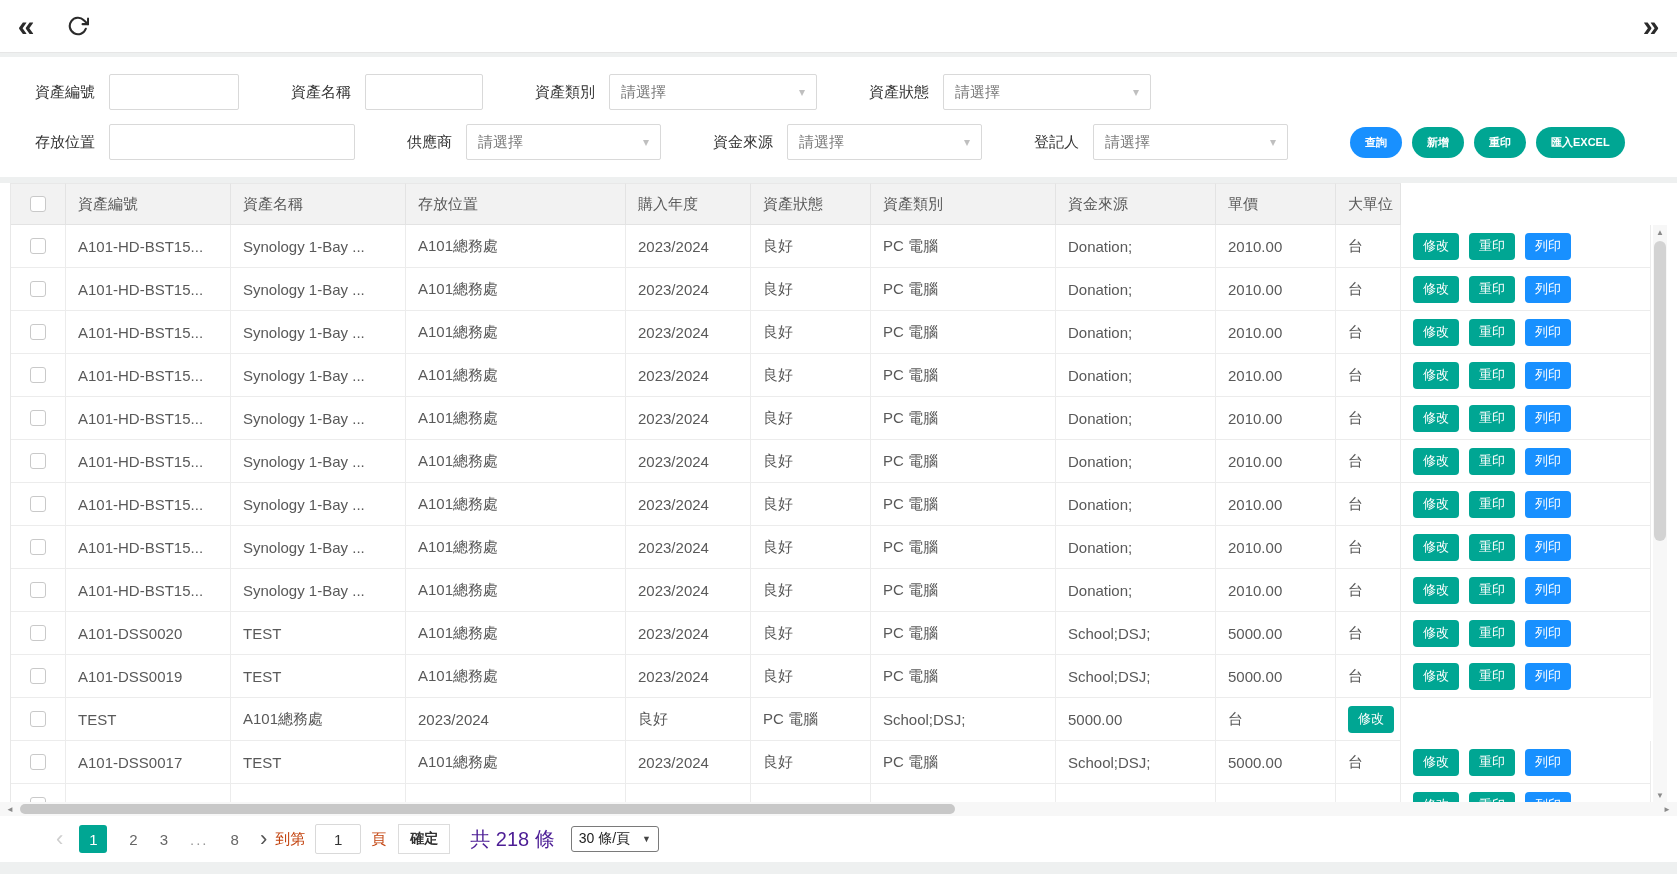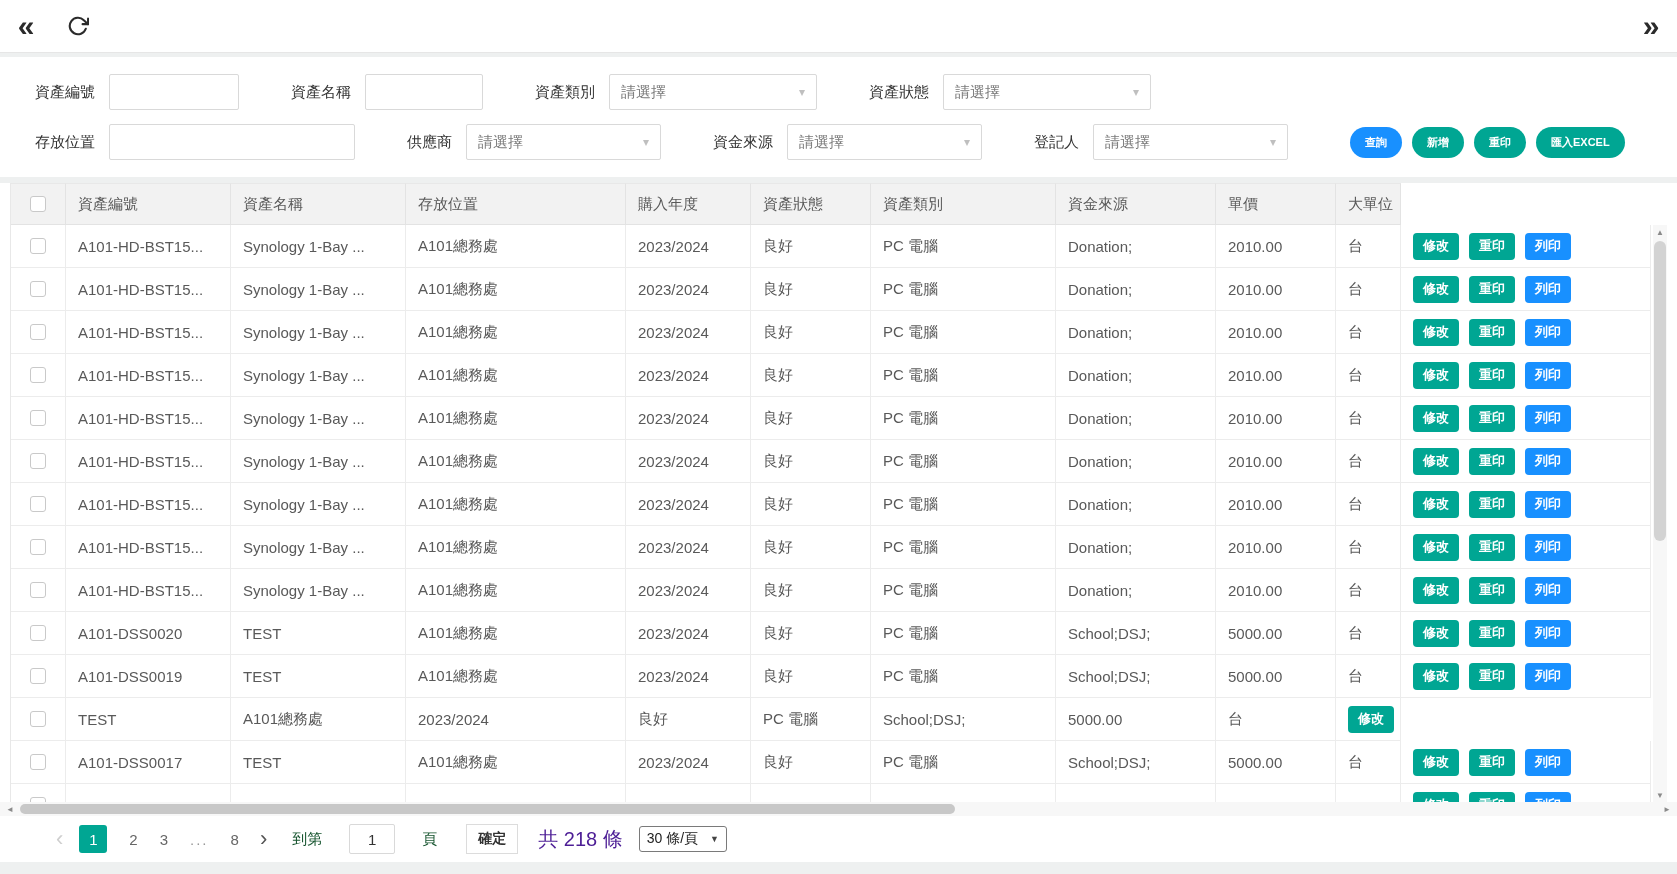--- a/index.html
+++ b/index.html
@@ -42,21 +42,21 @@
   
   .content { position:relative; background:#fff; margin-top:6px; height:619px; }
   .grid { margin-left:10px; width:1641px; border-left:1px solid #e8e8e8; }
   .trow { display:grid; grid-template-columns:55px 165px 175px 220px 125px 120px 185px 160px 120px 65px 250px; }
   .cell { height:43px; border-right:1px solid #ececec; border-bottom:1px solid #ececec;
           display:flex; align-items:center; padding:0 12px; color:#595959; overflow:hidden; white-space:nowrap; }
   .thead .cell { height:42px; background:#f2f2f2; border-right:1px solid #e3e3e3; border-bottom:1px solid #e3e3e3; border-top:1px solid #e8e8e8; }
   .cb { justify-content:center; padding:0; }
   .checkbox { width:16px; height:16px; border:1px solid #c9c9c9; border-radius:3px; background:#fff; cursor:pointer; }
   .tbody { height:577px; overflow:hidden; }
-  .btn.sm { height:27px; padding:0 10px; border-radius:4px; font-size:13px; font-weight:700; margin-right:10px; }
+  .btn.sm { height:27px; padding:0 10px; border-radius:4px; font-size:13px; font-weight:400; margin-right:10px; }
 
   
   .vscroll { position:absolute; left:1653px; top:42px; width:14px; height:577px; background:#f7f7f7; }
   .varrow { position:absolute; left:0; width:14px; height:14px; display:flex; align-items:center; justify-content:center;
             font-size:8px; color:#8a8a8a; cursor:pointer; }
   .varrow.down { bottom:0; }
   .vthumb { position:absolute; left:1px; top:16px; width:12px; height:300px; background:#d3d3d3; border-radius:6px; cursor:pointer; }
   .hscroll { height:14px; background:#f7f7f7; position:relative; }
   .harrow { position:absolute; top:0; height:14px; width:16px; display:flex; align-items:center; justify-content:center;
             font-size:8px; color:#8a8a8a; cursor:pointer; }
@@ -66,21 +66,21 @@
   
   .pagination { background:#fff; height:46px; display:flex; align-items:center; padding-left:56px; }
   .pg-arrow { font-size:22px; margin-right:14px; cursor:pointer; line-height:1; }
   .pg-prev { color:#cfcfcf; }
   .pg-next { color:#555; margin-left:10px; margin-right:4px; }
   .page-list { display:flex; align-items:center; }
   .page-num { margin:0 11px; color:#666; cursor:pointer; }
   .page-num.dots { color:#999; cursor:default; letter-spacing:2px; }
   .page-num.active { background:var(--teal,#00A693); color:#fff; width:28px; height:28px; border-radius:3px;
                      display:inline-flex; align-items:center; justify-content:center; margin:0 11px 0 2px; cursor:default; }
-  .pg-text { color:#14532d; margin:0 21px; }
+  .pg-text { color:#c2410c; margin:0 4px; }
   .goto-input { width:46px; height:30px; border:1px solid #d9d9d9; border-radius:2px; text-align:center;
                 font-size:15px; font-family:inherit; color:#333; outline:none; margin:0 6px; }
   .confirm-btn { height:30px; padding:0 11px; background:#fff; border:1px solid #dcdcdc; border-radius:0;
                  font-size:14px; font-weight:700; color:#333; font-family:inherit; cursor:pointer; margin:0 14px 0 8px; }
   .total-text { color:#4c1d95; font-size:20px; margin:0 16px 0 6px; }
   .size-select { height:26px; border:1px solid #7a7a7a; border-radius:3px; background:#fff; display:flex;
                  align-items:center; gap:12px; padding:8px 7px; font-size:14px; color:#222; cursor:pointer; }
   .size-caret { font-size:9px; color:#444; }
 </style>
 </head>

